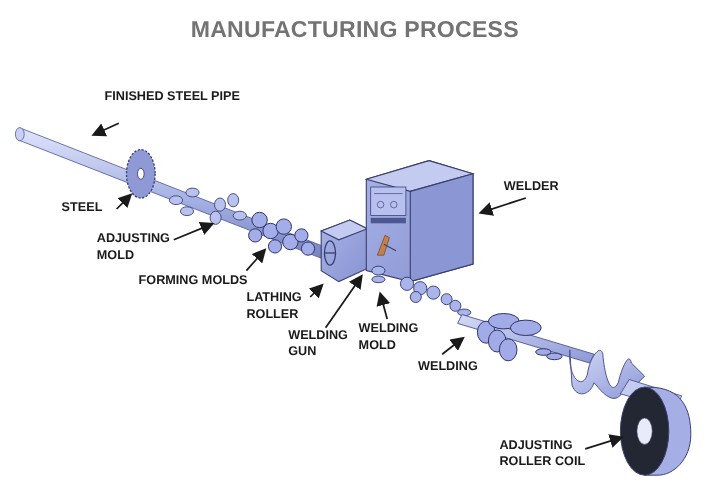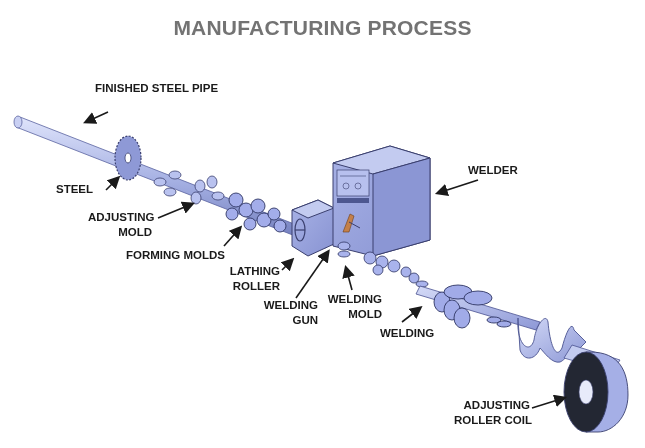--- a/index.html
+++ b/index.html
@@ -5,21 +5,21 @@
   html, body { margin: 0; padding: 0; background: #ffffff; }
   body { width: 645px; height: 448px; overflow: hidden; position: relative; font-family: "Liberation Sans", sans-serif; }
   .title {
     position: absolute; left: 0; top: 16px; width: 645px; text-align: center;
     font-family: "Liberation Sans", sans-serif; font-weight: 700; font-size: 21px;
     color: #737373; letter-spacing: 0.2px;
   }
   svg.diagram { position: absolute; left: 0; top: 0; }
   .label {
     position: absolute; font-family: "Liberation Sans", sans-serif; font-weight: 700;
-    font-size: 11.5px; color: #1a1a1a; line-height: 15px; text-align: right; white-space: nowrap;
+    font-size: 11.5px; color: #1a1a1a; line-height: 15px; text-align: left; white-space: nowrap;
   }
   .label.left { text-align: left; }
 </style>
 </head>
 <body>
 
 <div class="title">MANUFACTURING PROCESS</div>
 
 <svg class="diagram" width="645" height="448" viewBox="0 0 645 448">
   <defs>
@@ -157,18 +157,18 @@
   <div>ROLLER</div>
 </div>
 <div class="label" style="left:262px; top:298px; width:56px;">
   <div>WELDING</div>
   <div>GUN</div>
 </div>
 <div class="label" style="left:326px; top:292px; width:56px;">
   <div>WELDING</div>
   <div>MOLD</div>
 </div>
-<div class="label left" style="left:468px; top:163px;">WELDER</div>
+<div class="label left" style="left:458px; top:163px;">WELDER</div>
 <div class="label left" style="left:380px; top:326px;">WELDING</div>
 <div class="label" style="left:454px; top:398px; width:76px;">
   <div>ADJUSTING</div>
   <div>ROLLER COIL</div>
 </div>
 
 </body></html>

